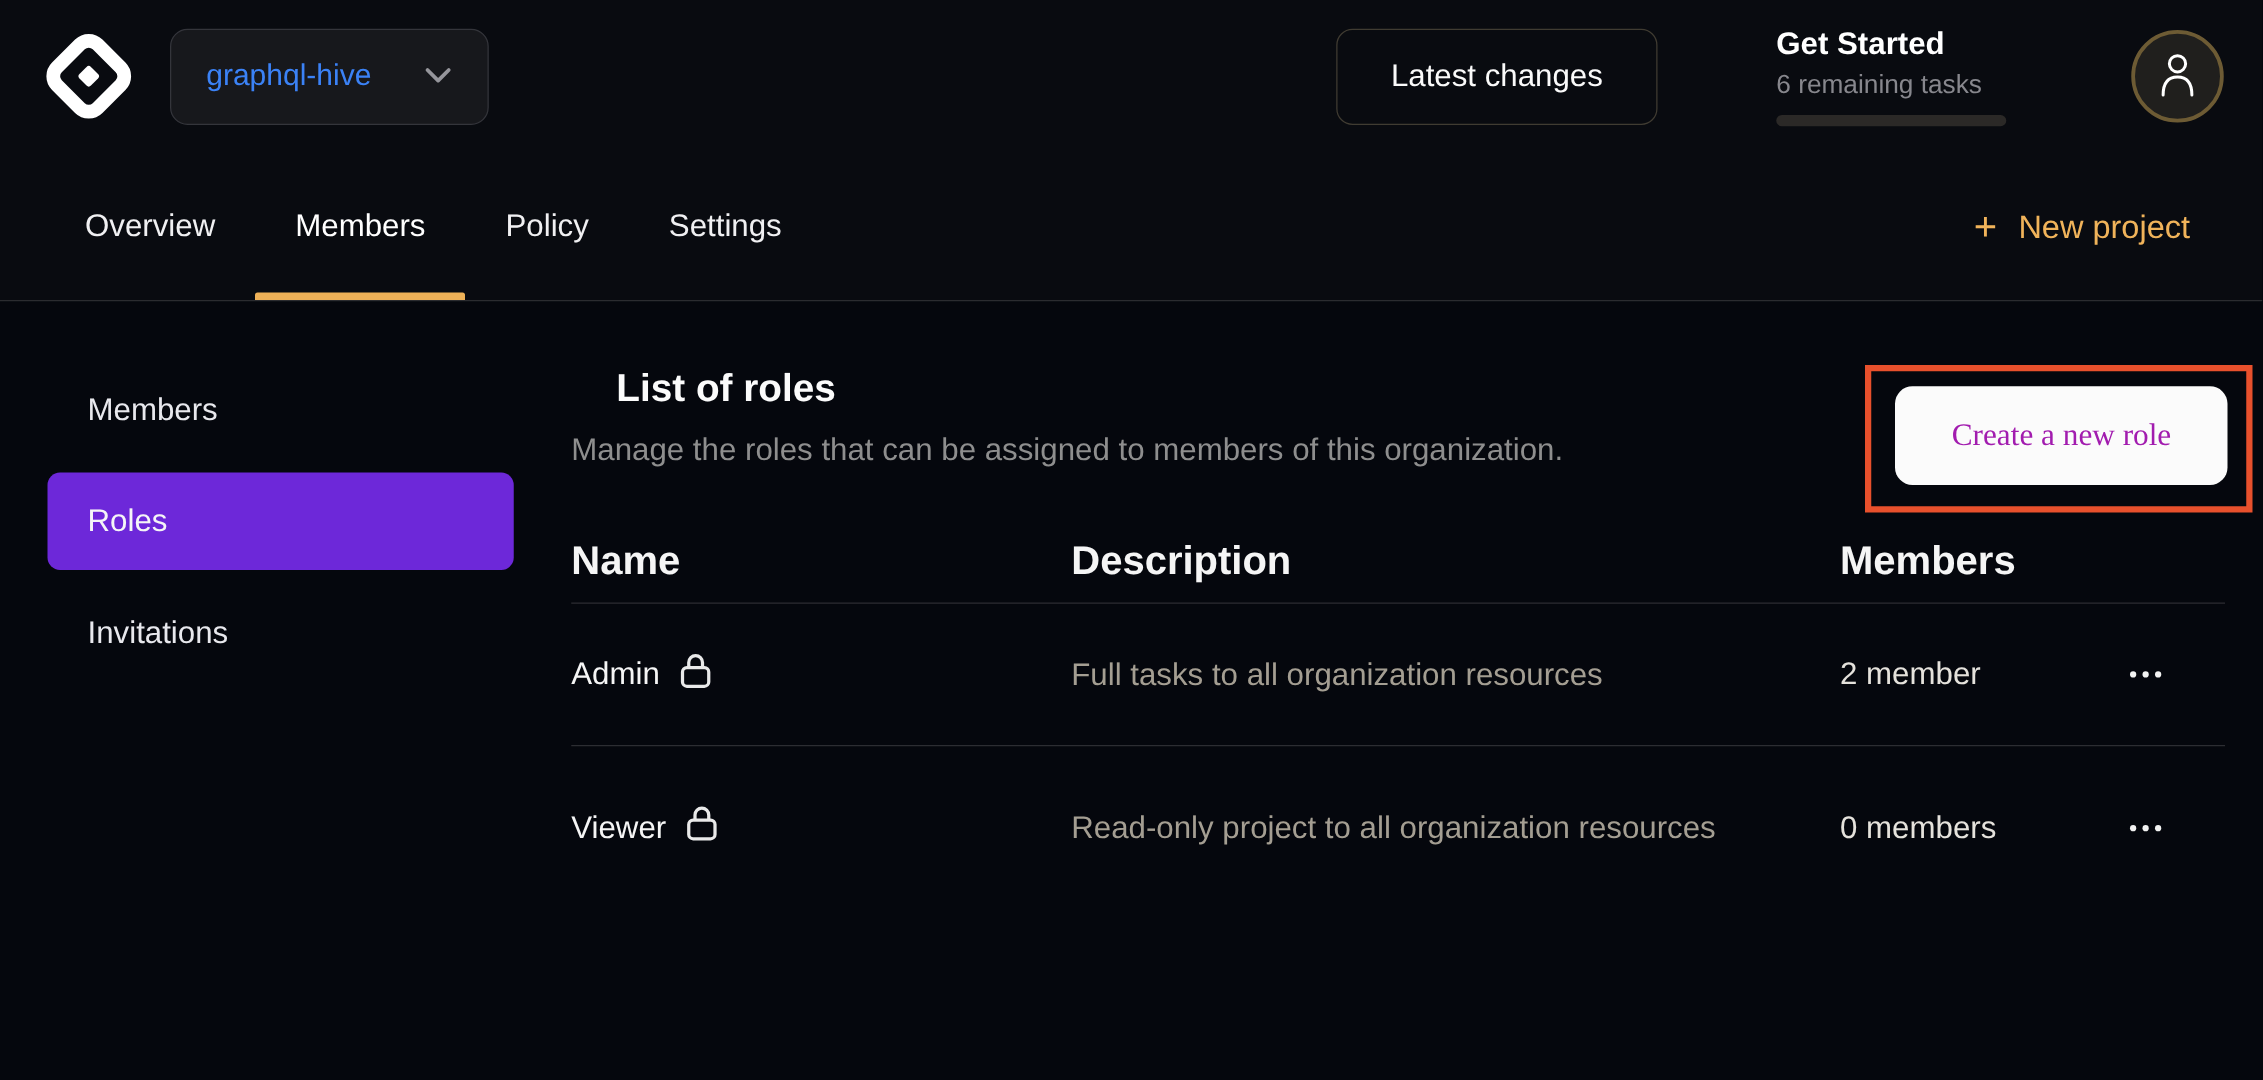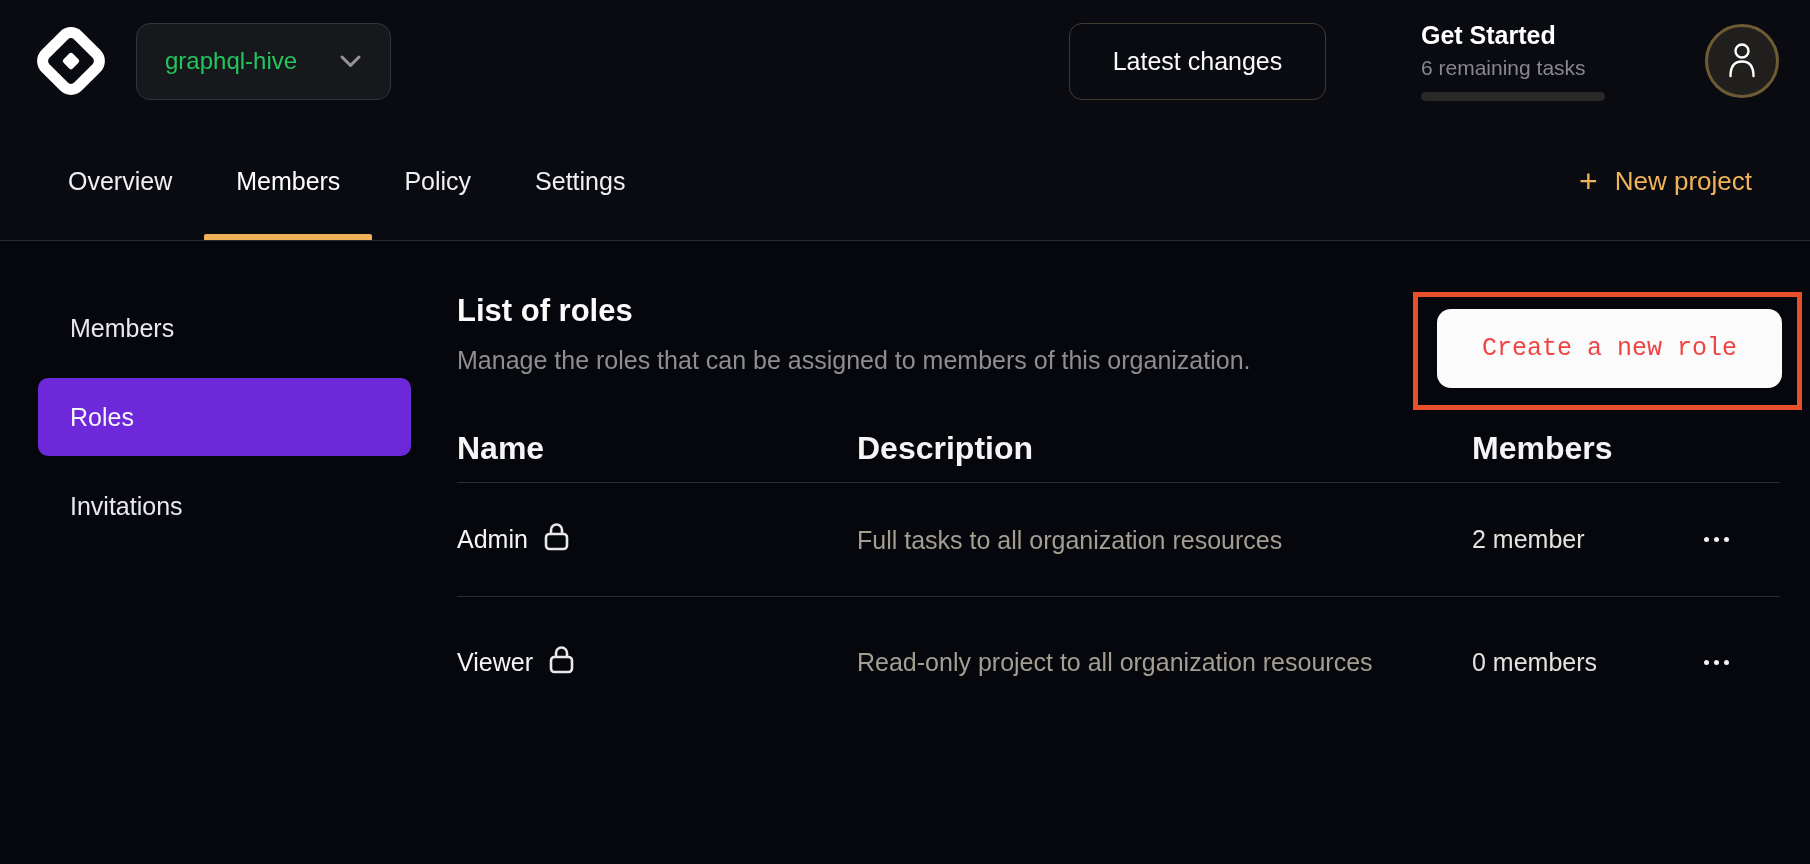--- a/index.html
+++ b/index.html
@@ -24,21 +24,21 @@
   }
   .logo { width: 70px; height: 70px; flex: 0 0 auto; }
   .org-btn {
     margin-left: 30px;
     width: 255px; height: 77px;
     background: #17181c;
     border: 1.5px solid #34353b;
     border-radius: 14px;
     display: flex; align-items: center; justify-content: space-between;
     padding: 0 28px;
-    font-size: 24px; color: #22c55e;
+    font-size: 24px; color: #3b82f6;
     cursor: pointer;
   }
   .spacer { flex: 1; }
   .latest-btn {
     width: 257px; height: 77px;
     background: transparent;
     border: 1.5px solid #403c32;
     border-radius: 13px;
     color: #fafafa; font-size: 25px;
     display: flex; align-items: center; justify-content: center;
@@ -94,38 +94,38 @@
     display: flex; align-items: center;
     padding: 0 32px;
     border-radius: 10px;
     font-size: 25px; color: #e8e8ed;
     margin-bottom: 11px;
     cursor: pointer;
   }
   .side-item.active { background: #6d28d9; color: #f5f5f7; }
 
   .main { flex: 1; position: relative; padding: 0 30px 0 46px; }
-  .main-title { margin-top: 52px; font-size: 31px; font-weight: 700; color: #fbfbfb; }
+  .main-title { margin-top: 52px; font-size: 31px; font-weight: 700; color: #fbfbfb; margin-left: 36px; }
   .main-subtitle { margin-top: 17px; font-size: 25px; color: #8e8e8e; }
 
   .annotation-box {
     position: absolute;
     top: 51px; right: 8px;
     border: 5px solid #e8502c;
     padding: 12px 15px 17px 19px;
   }
   .create-btn {
     height: 79px;
     padding: 0 45px;
     background: #fbfbfb;
-    color: #ef4444;
+    color: #a21caf;
     border: none;
     border-radius: 14px;
     font-size: 25px; font-weight: 500;
-    font-family: Liberation Mono, monospace;
+    font-family: Liberation Serif, serif;
     cursor: pointer;
     white-space: nowrap;
   }
 
   
   .roles-table { margin-top: 40px; }
   .trow {
     display: grid;
     grid-template-columns: 400px 615px 232px 1fr;
     align-items: center;

